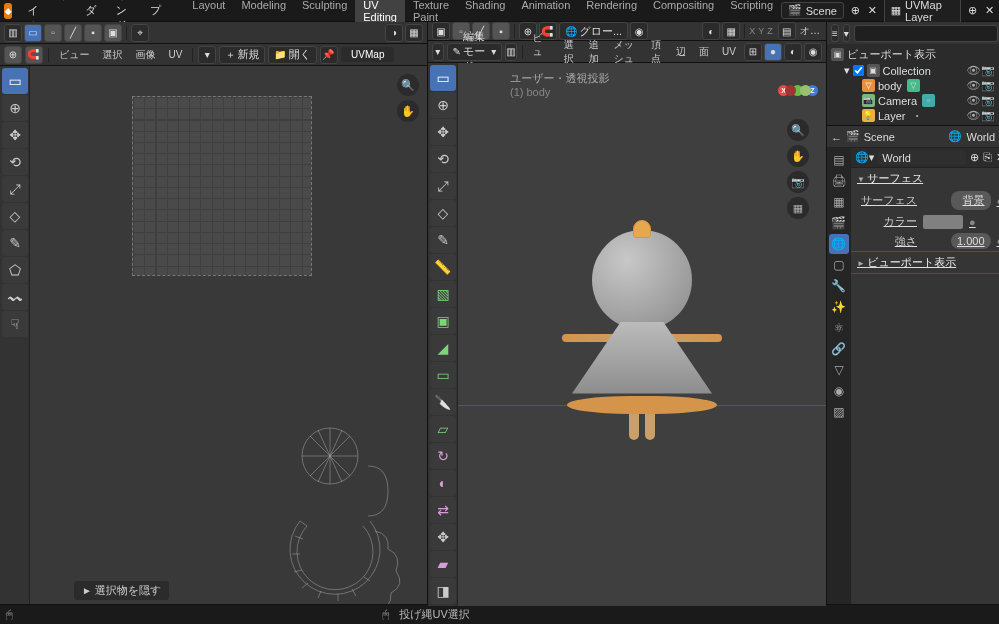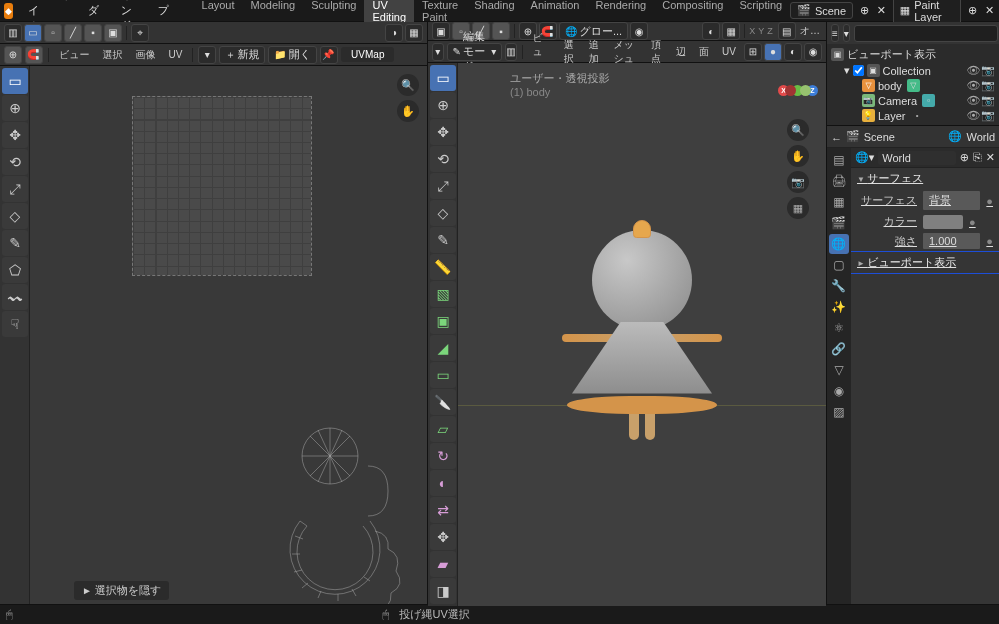--- a/index.html
+++ b/index.html
@@ -65,21 +65,21 @@
 .props-tabs .ptab.active { background: #4772b3; color: #fff; }
 .props-body { flex: 1; background: #353535; display: flex; flex-direction: column; }
 .props-header { background: #333; height: 22px; padding: 0 4px; display:flex; align-items:center; gap:4px; border-bottom: 1px solid #222; }
 .breadcrumb-row { height: 20px; background: #2b2b2b; display:flex; align-items:center; padding: 0 4px; gap: 4px; font-size: 10px; border-bottom: 1px solid #222; }
 .panel-sec { border-bottom: 1px solid #1d4ed8; text-decoration: underline; }
 .panel-sec summary { padding: 3px 6px; cursor: pointer; color: #eee; list-style: none; }
 .panel-sec summary::before { content: "▼ "; font-size: 8px; color: #aaa; }
 .panel-sec:not([open]) summary::before { content: "► "; }
 .prop-row { display: flex; align-items: center; padding: 2px 6px; gap: 6px; font-size: 10px; }
 .prop-row .lbl { width: 60px; text-align: right; color: #ccc; }
-.prop-row .val { flex: 1; background: #595959; border-radius: 1px; padding: 2px 6px; text-align: left; }
+.prop-row .val { flex: 1; background: #595959; border-radius: 8px; padding: 2px 6px; text-align: right; margin-left: 28px; }
 .use-nodes-btn { margin: 4px 6px; background: #4772b3; text-align: center; padding: 3px; border-radius: 3px; color: #fff; font-size: 10px; }
 .swatch { width: 40px; height: 14px; background: #808080; border-radius: 2px; }
 .statusbar { height: 20px; background: #1a1a1a; display: flex; align-items: center; padding: 0 6px; gap: 10px; color: #bbb; font-size: 10px; border-top: 1px solid #111; }
 .statusbar .right { margin-left: auto; }
 .hide-sel-btn { position: absolute; bottom: 4px; left: 44px; background: #2b2b2b; padding: 2px 8px; border-radius: 3px; font-size: 10px; color: #ccc; }
 .search-inp { background: #1f1f1f; border: 1px solid #444; border-radius: 3px; padding: 1px 5px; color: #aaa; font-size: 10px; height: 17px; }
 </style>
 </head>
 <body>
 
@@ -106,21 +106,21 @@
   </div>
   <div class="right">
     <div class="scene-box">
       <span>🎬</span>
       <span>Scene</span>
     </div>
     <span class="icon-sq">⊕</span>
     <span class="icon-sq">✕</span>
     <div class="layer-box">
       <span>▦</span>
-      <span>Paint Layer</span>
+      <span>UVMap Layer</span>
     </div>
     <span class="icon-sq">⊕</span>
     <span class="icon-sq">✕</span>
   </div>
 </div>
 
 <div class="main">
 
   <div class="left-editor">
     <div class="editor-header">

